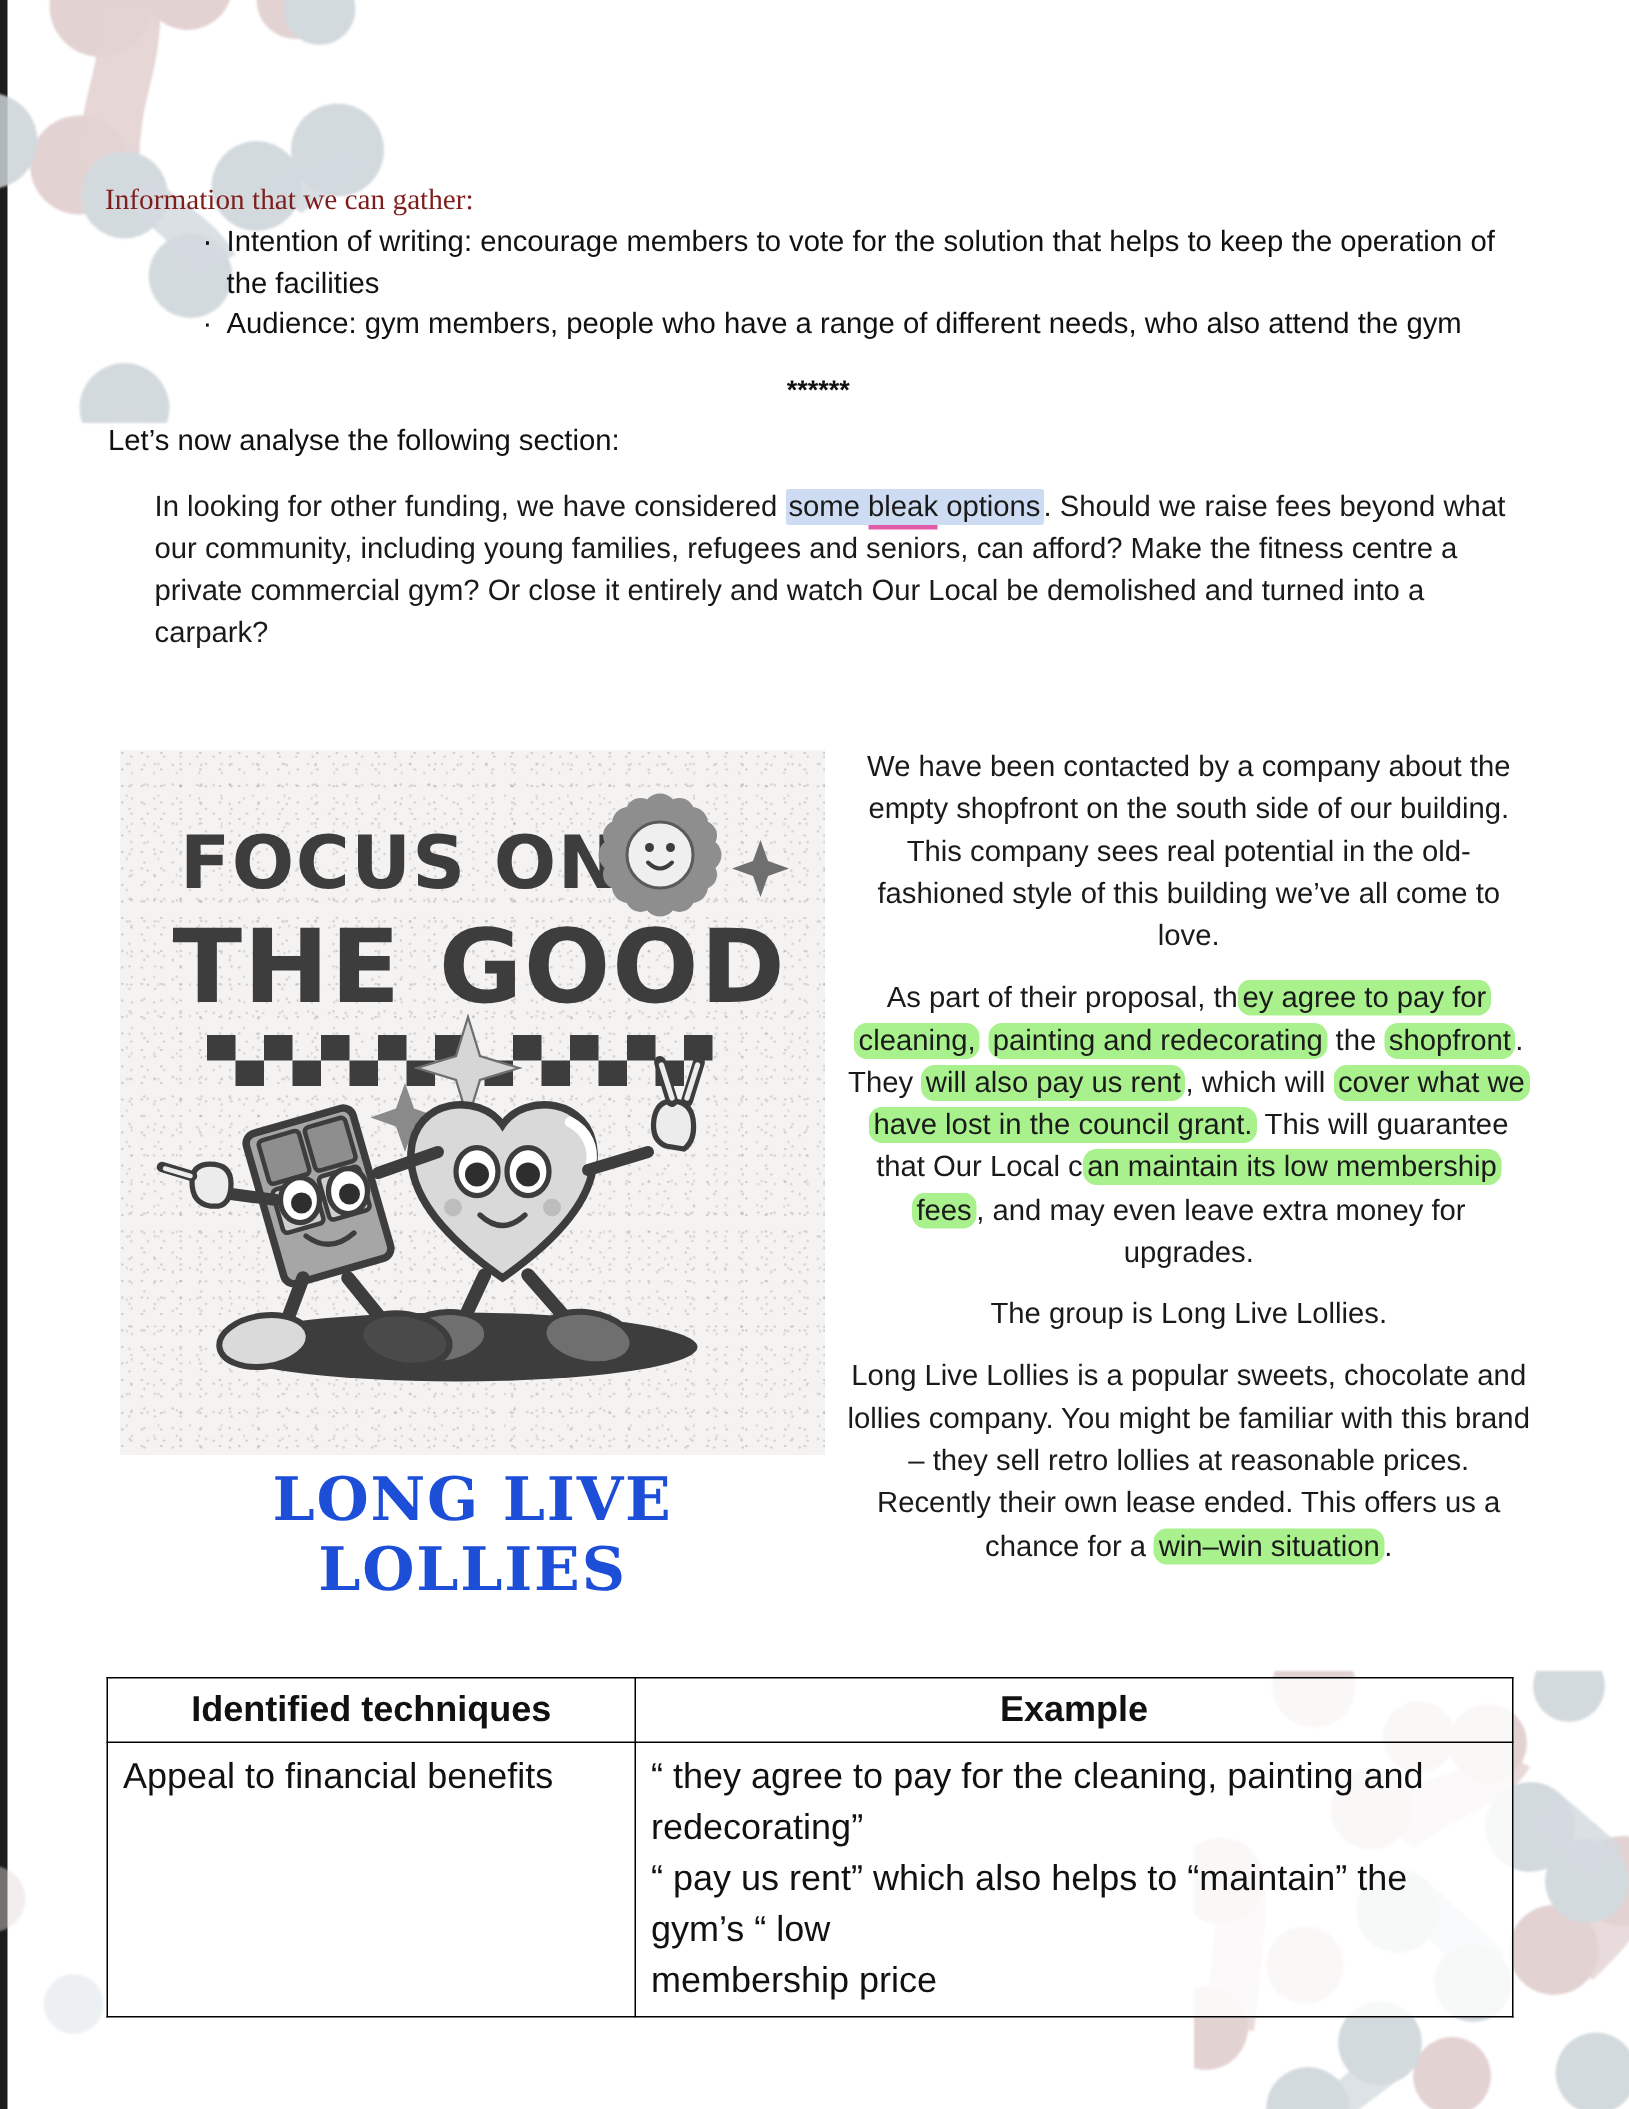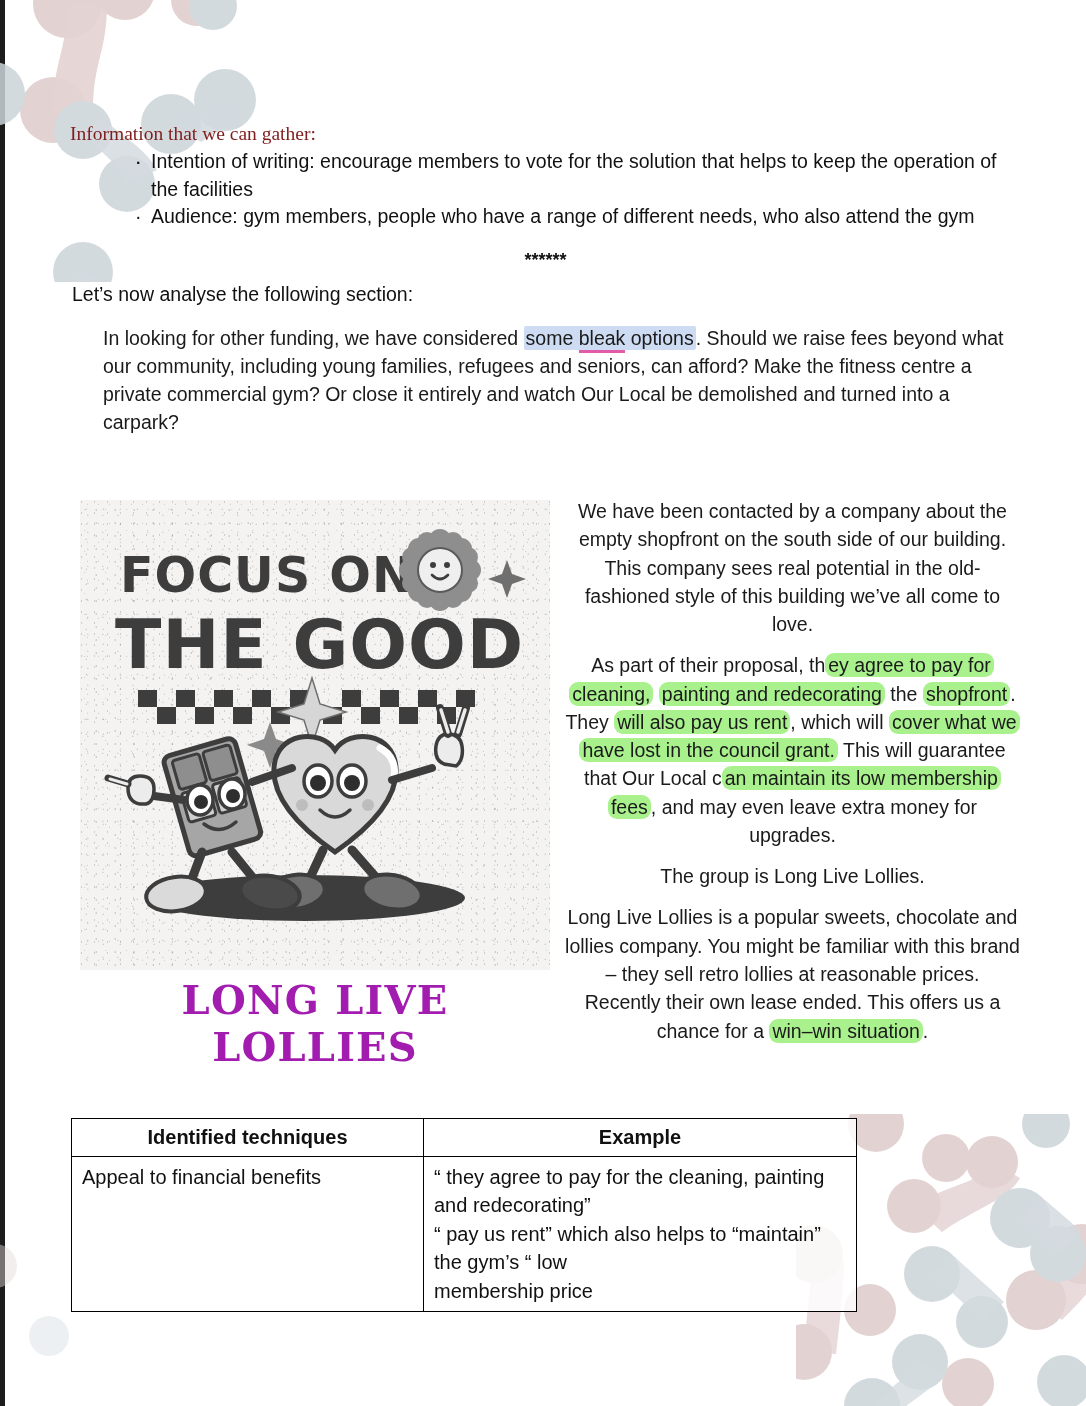--- a/index.html
+++ b/index.html
@@ -88,37 +88,37 @@
       radial-gradient(circle at 52% 90%, rgba(80,80,80,.24) 0.6px, transparent 1px),
       radial-gradient(circle at 22% 45%, rgba(80,80,80,.22) 0.6px, transparent 1px);
     background-size:13px 11px, 17px 15px, 11px 19px, 19px 13px, 15px 17px, 21px 21px;
     opacity:.8;
   }
   #brandline{
     font-family:"DejaVu Serif", serif;
     font-weight:bold;
     font-size:40px;
     letter-spacing:1.2px;
-    color:#a21caf;
+    color:#1d4ed8;
     text-align:center;
     margin-top:6px;
     width:470px;
   }
   #rightcol{
     position:absolute;left:485px;top:-3px;width:455px;text-align:center;
   }
   #rightcol p{
     margin:0 0 13px 0;font-size:19.5px;line-height:1.45;color:#1a1a1a;
   }
 
   
   table#tech{
     position:absolute;left:66px;top:1118px;
-    width:786px;border-collapse:collapse;
-    font-size:20px;
+    width:938px;border-collapse:collapse;
+    font-size:24px;
     background:rgba(255,255,255,.82);
   }
   table#tech th, table#tech td{
     border:1.6px solid #000;
     padding:6px 10px;
     vertical-align:top;
   }
   table#tech th{font-weight:bold;text-align:center;padding:7px 10px;}
   table#tech td{text-align:left;line-height:1.42;}
   table#tech col.c1{width:352px;}

